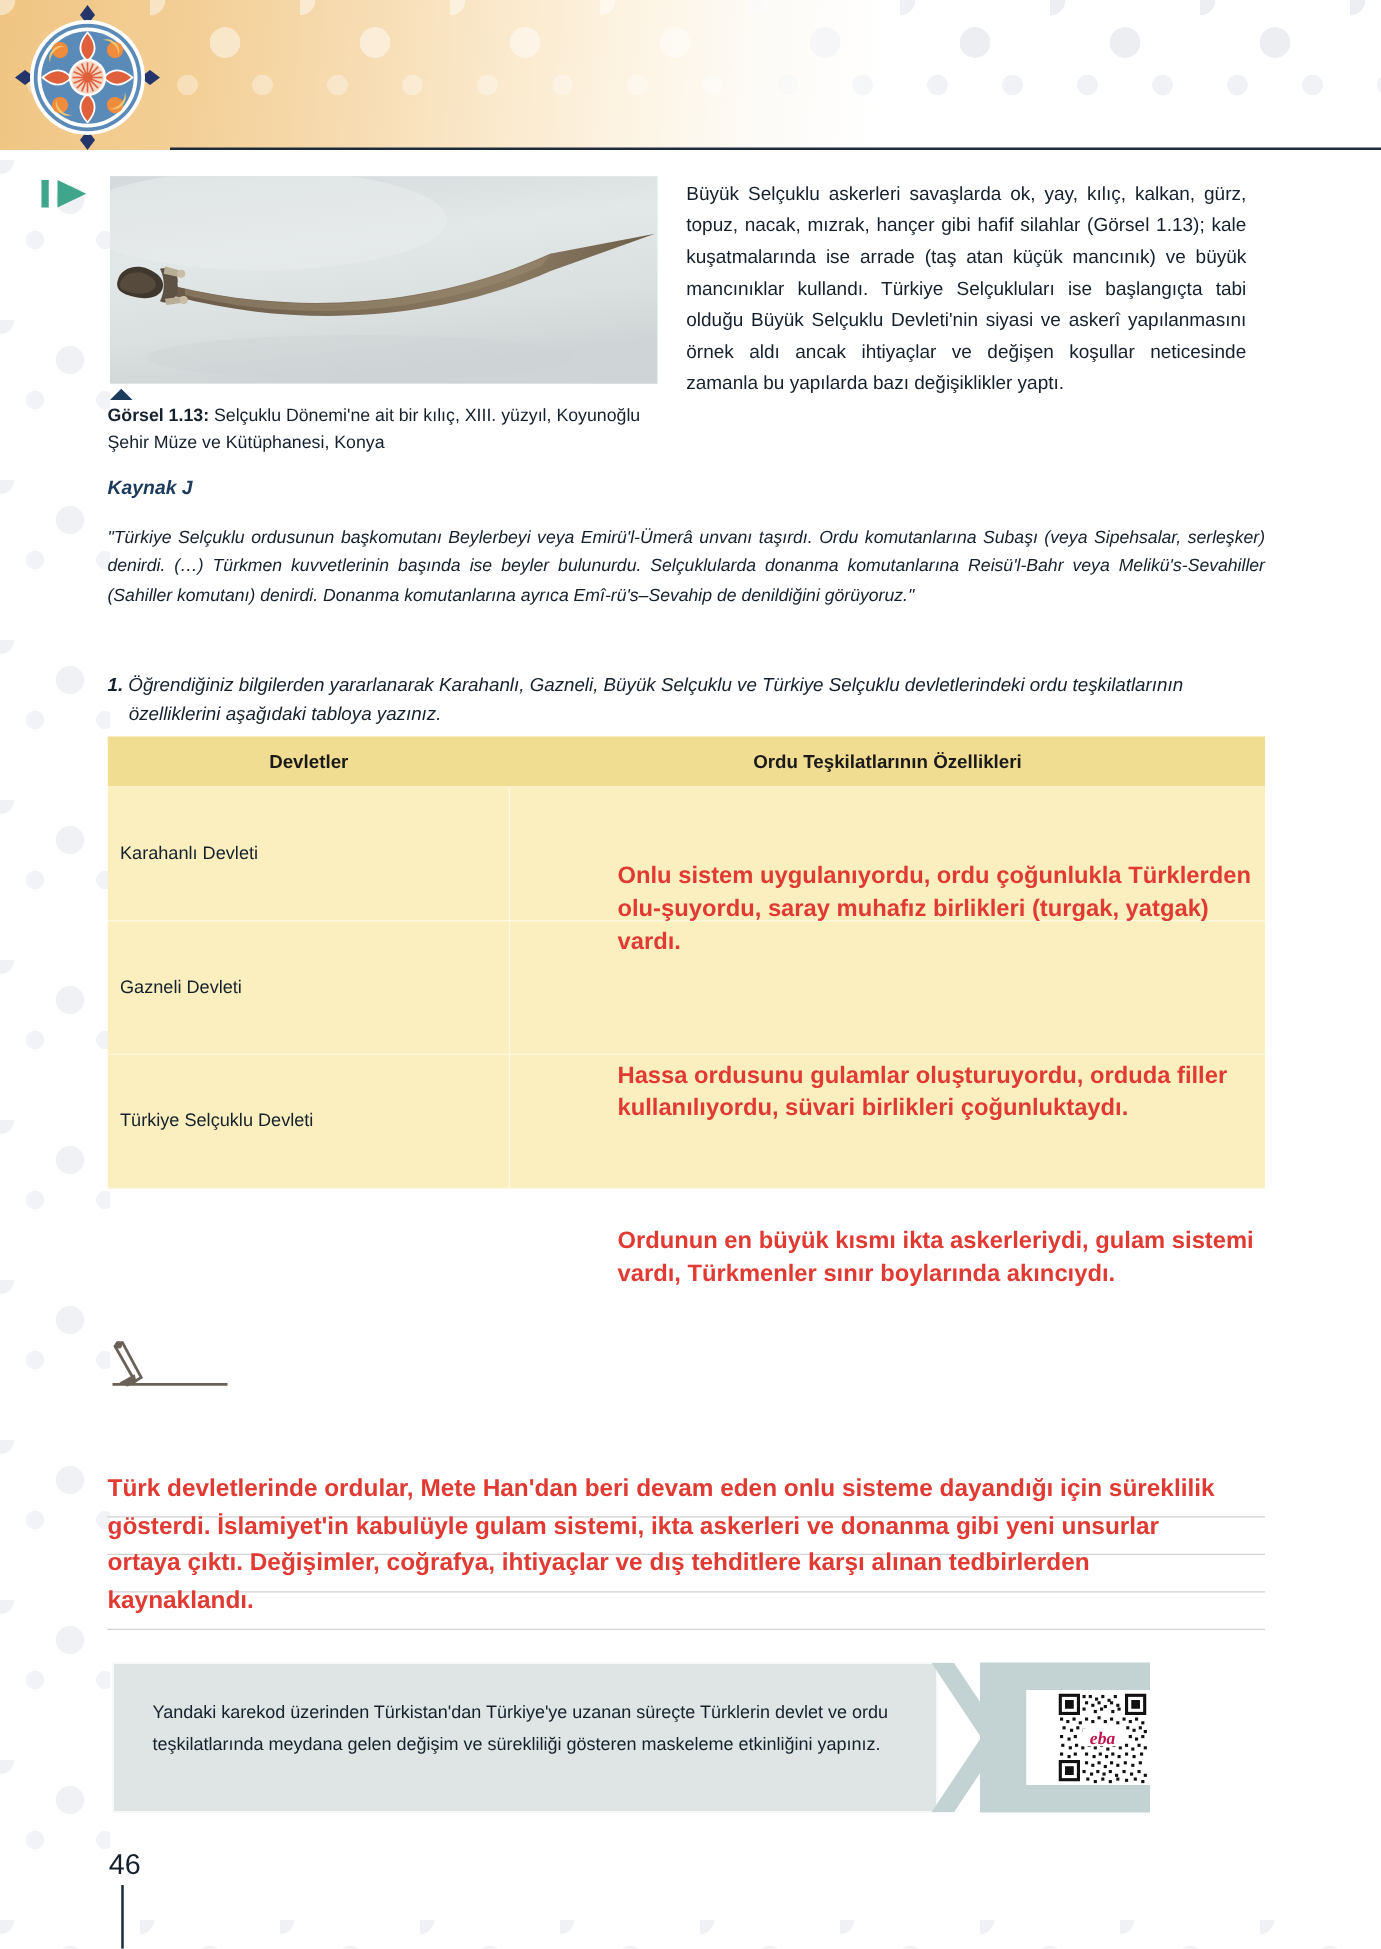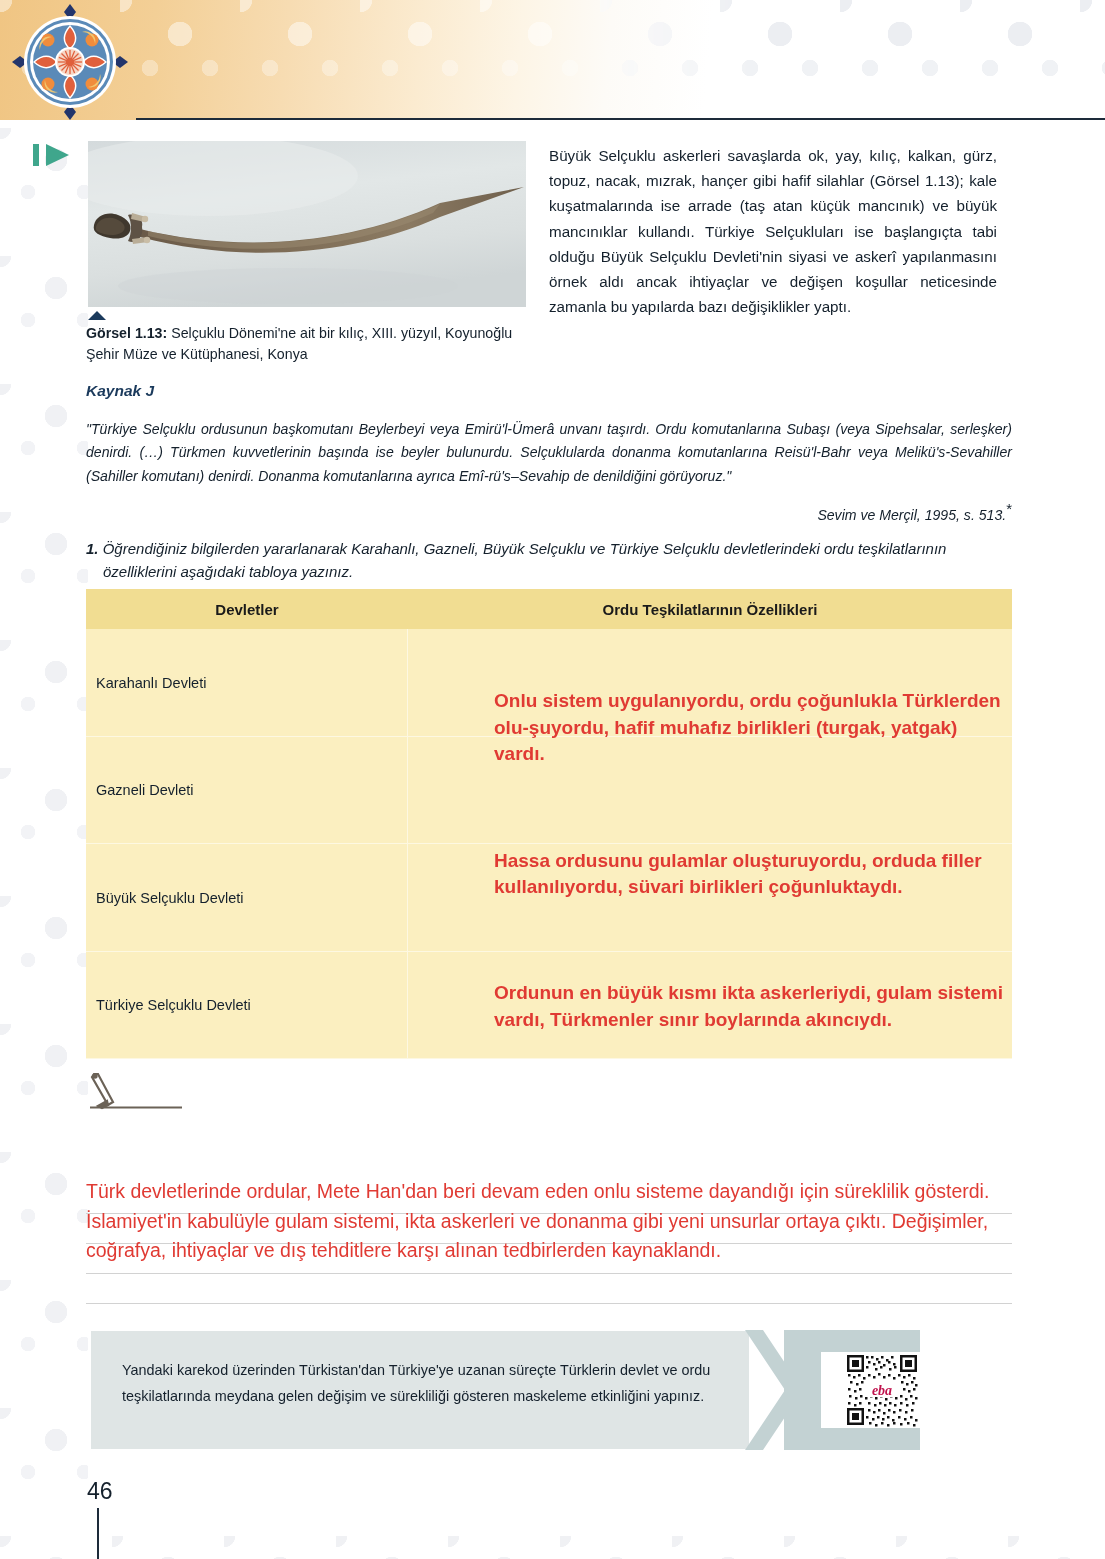--- a/index.html
+++ b/index.html
@@ -208,21 +208,21 @@
     position: absolute; left: 86px; top: 1185px;
     width: 926px; height: 120px;
   }
   .answer2 .rules { position: absolute; inset: 0; }
   .answer2 .rule {
     position: absolute; left: 0; width: 926px; height: 1px;
     background: #d2d2d2;
   }
   .answer2 .txt {
     position: absolute; left: 0; top: -8px; width: 905px;
-    font-size: 19.5px; font-weight: 400; line-height: 29.6px;
+    font-size: 19.5px; font-weight: 700; line-height: 29.6px;
     color: #e03a33;
   }
 
   
   .eba-box {
     position: absolute; left: 90px; top: 1330px;
     width: 830px; height: 120px;
   }
   .eba-text-panel {
     position: absolute; left: 0; top: 0;
@@ -371,52 +371,47 @@
 
   <div class="caption-arrow"></div>
   <div class="caption">
     <b>Görsel 1.13:</b><span> Selçuklu Dönemi'ne ait bir kılıç, XIII. yüzyıl, Koyunoğlu Şehir Müze ve Kütüphanesi, Konya</span>
   </div>
 
   <div class="intro-par">Büyük Selçuklu askerleri savaşlarda ok, yay, kılıç, kalkan, gürz, topuz, nacak, mızrak, hançer gibi hafif silahlar (Görsel 1.13); kale kuşatmalarında ise arrade (taş atan küçük mancınık) ve büyük mancınıklar kullandı. Türkiye Selçukluları ise başlangıçta tabi olduğu Büyük Selçuklu Devleti'nin siyasi ve askerî yapılanmasını örnek aldı ancak ihtiyaçlar ve değişen koşullar neticesinde zamanla bu yapılarda bazı değişiklikler yaptı.</div>
 
   <div class="kaynak-title">Kaynak J</div>
   <div class="quote-block">"Türkiye  Selçuklu ordusunun başkomutanı Beylerbeyi veya Emirü'l-Ümerâ unvanı taşırdı. Ordu komutanlarına Subaşı (veya Sipehsalar, serleşker) denirdi. (…) Türkmen kuvvetlerinin başında ise beyler bulunurdu. Selçuklularda donanma komutanlarına Reisü'l-Bahr veya Melikü's-Sevahiller (Sahiller komutanı) denirdi. Donanma komutanlarına ayrıca Emî-rü's–Sevahip de denildiğini görüyoruz."</div>
-  <div class="quote-source"><span>Sevim ve Merçil, 1995, s. 513.</span><sup>*</sup></div>
 
   <div class="q-block q1">
     <span class="q-text"><span class="q-num">1.</span> <span>Öğrendiğiniz bilgilerden yararlanarak Karahanlı, Gazneli, Büyük Selçuklu ve Türkiye Selçuklu devletlerindeki ordu teşkilatlarının özelliklerini aşağıdaki tabloya yazınız.</span></span>
   </div>
 
   <div class="tbl">
     <div class="tbl-head">
       <div class="c1">Devletler</div>
       <div class="c2">Ordu Teşkilatlarının Özellikleri</div>
     </div>
     <div class="tbl-body">
       <div class="tbl-row row-h1">
         <div class="c1">Karahanlı Devleti</div>
         <div class="c2"></div>
       </div>
       <div class="tbl-row row-h2">
         <div class="c1">Gazneli Devleti</div>
         <div class="c2"></div>
       </div>
-      <div class="tbl-row row-h3">
-        <div class="c1">Büyük Selçuklu Devleti</div>
-        <div class="c2"></div>
-      </div>
       <div class="tbl-row row-h4">
         <div class="c1">Türkiye Selçuklu Devleti</div>
         <div class="c2"></div>
       </div>
     </div>
     <div class="red-overlay">
       <div class="blk">Onlu sistem uygulanıyordu, ordu çoğunlukla Türklerden
-olu-şuyordu, hafif muhafız birlikleri (turgak, yatgak)
+olu-şuyordu, saray muhafız birlikleri (turgak, yatgak)
 vardı.</div>
       <div class="blk">Hassa ordusunu gulamlar oluşturuyordu, orduda filler
 kullanılıyordu, süvari birlikleri çoğunluktaydı.</div>
       <div class="blk">Ordunun en büyük kısmı ikta askerleriydi, gulam sistemi
 vardı, Türkmenler sınır boylarında akıncıydı.</div>
       
     </div>
   </div>
 
   <div class="pencil-wrap">

